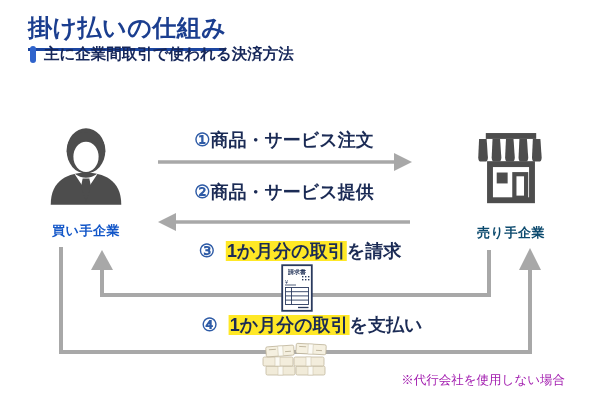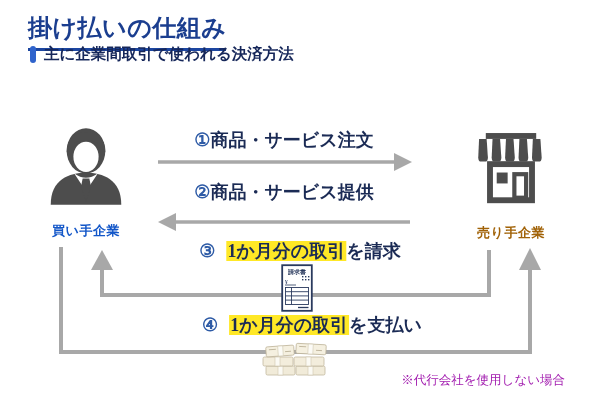--- a/index.html
+++ b/index.html
@@ -1,19 +1,19 @@
 <!DOCTYPE html>
 <html><head>
 <meta charset="utf-8">
 <style>
   * { margin: 0; padding: 0; box-sizing: border-box; }
   body { background: #ffffff; font-family: "Liberation Sans", sans-serif; }
   .stage {
     position: relative; width: 587px; height: 400px;
-    background: #ffffff; overflow: hidden; font-family: Liberation Serif, serif;
+    background: #ffffff; overflow: hidden;
   }
   
   .title {
     position: absolute; left: 28px; top: 12px;
     font-size: 24px; font-weight: 800; color: #1b3e8f;
     padding-bottom: 4px; border-bottom: 3px solid #1c46a0;
     letter-spacing: 0.5px; white-space: nowrap;
   }
   
   .desc { position: absolute; left: 30px; top: 43px; padding-left: 14px; }
@@ -28,21 +28,21 @@
   
   .connectors { position: absolute; left: 0; top: 0; width: 600px; height: 400px; }
   .connectors line, .connectors path { stroke: #a8a8a8; fill: none; }
   .connectors polygon { fill: #a8a8a8; stroke: none; }
   
   .actor { position: absolute; text-align: center; }
   .actor-buyer { left: 36px; top: 122px; width: 100px; }
   .actor-seller { left: 458px; top: 128px; width: 106px; }
   .actor-label { margin-top: 8px; font-size: 13px; font-weight: 800; white-space: nowrap; letter-spacing: 0.5px; }
   .buyer-label { color: #1256c8; }
-  .seller-label { color: #a16207; }
+  .seller-label { color: #0c4a6e; }
   
   .step {
     position: absolute; transform: translateX(-50%);
     font-size: 18px; font-weight: 800; color: #1b2b55; white-space: nowrap;
   }
   .step .num { color: #2e5ba6; font-weight: 700; }
   .step .hl { background: #ffe826; padding: 0 1px; margin-left: 11px; }
   .step-1 { left: 284px; top: 128px; }
   .step-2 { left: 284px; top: 180px; }
   .step-3 { left: 300px; top: 239px; }

